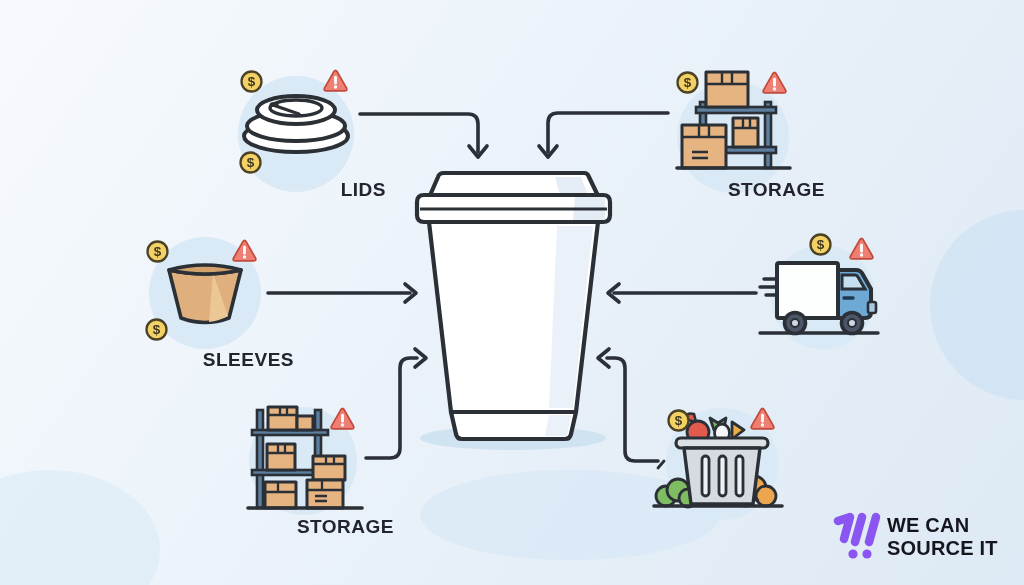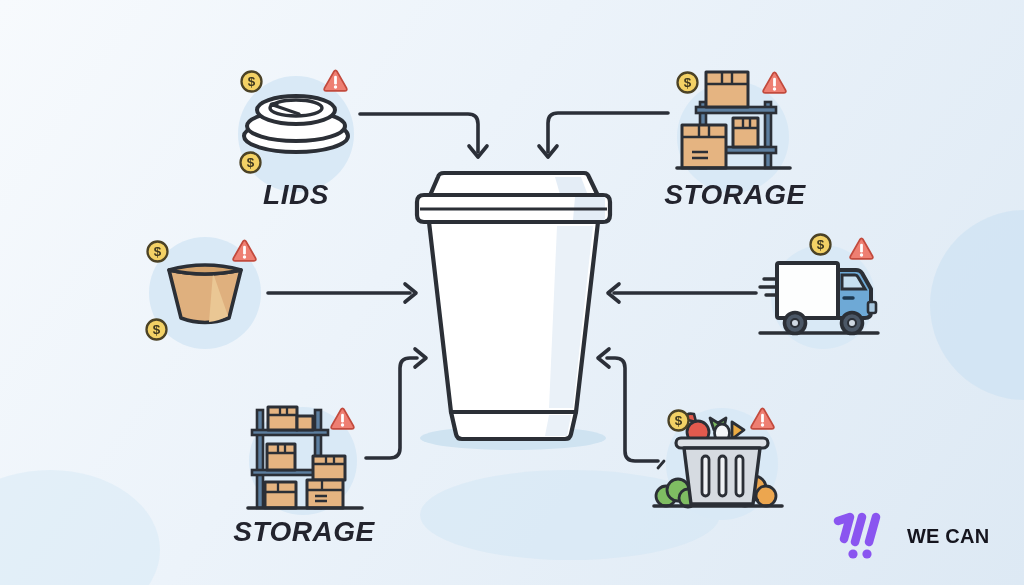--- a/index.html
+++ b/index.html
@@ -16,23 +16,23 @@
   .cline{fill:none;stroke:#2b2f38;stroke-width:3.6;stroke-linecap:round;stroke-linejoin:round;}
   .halo{position:absolute;border-radius:50%;background:#d9e9f6;}
   .icon{position:absolute;}
   .coin{position:absolute;}
   .coin-c{fill:#f3d165;stroke:#4b4226;stroke-width:2.4;}
   .coin-t{font:700 14px "Liberation Sans",sans-serif;fill:#3f381f;text-anchor:middle;}
   .warn{position:absolute;}
   .warn-t{fill:#ee7f72;stroke:#c24a3d;stroke-width:2;stroke-linejoin:round;}
   .warn-l{stroke:#fff;stroke-width:3.1;stroke-linecap:round;fill:none;}
   .warn-d{fill:#fff;}
-  .label{position:absolute;width:180px;margin-left:-90px;text-align:center;
-    font-weight:700;font-size:28px;color:#23242e;letter-spacing:.5px;font-style:italic;}
-  .logo{position:absolute;left:831px;top:512px;display:flex;align-items:center;gap:20px;}
+  .label{position:absolute;width:180px;margin-left:-90px;text-align:right;
+    font-weight:700;font-size:19px;color:#23242e;letter-spacing:.5px;}
+  .logo{position:absolute;left:831px;top:512px;display:flex;align-items:center;gap:0;}
   .logo-text{font-weight:700;font-size:20px;line-height:1.16;color:#15151e;letter-spacing:.2px;}
 </style>
 </head>
 <body>
 
 <div class="stage">
 
   <div class="blob b1"></div>
   <div class="blob b2"></div>
   <div class="blob b3"></div>
@@ -99,20 +99,21 @@
     </g>
     <path d="M5,104 L118,104" stroke="#2b2f36" stroke-width="3.6" stroke-linecap="round"></path>
   </svg>
   <div class="label" style="left:735px;top:179px">STORAGE</div>
 
   <svg class="icon" style="left:163px;top:256px" width="84" height="74" viewBox="0 0 84 74">
     <path d="M6,14 Q42,22 78,14 L66,62 Q42,71 18,62 Z" fill="#dfb07e" stroke="#2b2f36" stroke-width="3.6" stroke-linejoin="round"></path>
     <path d="M50,17 L65,60 Q56,65 46,66 Z" fill="#eac794"></path>
     <path d="M6,14 Q42,4 78,14 Q42,22 6,14 Z" fill="#d3a26c" stroke="#2b2f36" stroke-width="3.6" stroke-linejoin="round"></path>
   </svg>
+  <div class="label" style="left:204px;top:349px">SLEEVES</div>
 
   <svg class="icon" style="left:756px;top:256px" width="126" height="88" viewBox="0 0 126 88">
     <g stroke="#2b2f36" stroke-width="3.4" stroke-linecap="round">
       <path d="M8,23 L30,23"></path>
         <path d="M4,31 L26,31"></path>
         <path d="M10,39 L24,39"></path>
       <path d="M4,77 L122,77"></path>
     </g>
     <rect x="21" y="7" width="61" height="55" rx="2" fill="#fdfefe" stroke="#2b2f36" stroke-width="4" stroke-linejoin="round"></rect>
     <path d="M82,14 L100,14 Q104,14 106,17 L115,33 L115,56 Q115,62 109,62 L82,62 Z" fill="#6ea9d6" stroke="#2b2f36" stroke-width="4" stroke-linejoin="round"></path>
@@ -245,16 +246,17 @@
       <g stroke="#8a55f0" stroke-width="8.5" stroke-linecap="round" stroke-linejoin="round" fill="none">
         <path d="M7,9 L19,5 L13,27"></path>
         <path d="M31,5 L24,30"></path>
         <path d="M45,5 L38,30"></path>
       </g>
       <circle cx="22" cy="42" r="4.6" fill="#8a55f0"></circle>
       <circle cx="36" cy="42" r="4.6" fill="#8a55f0"></circle>
     </svg>
     <div class="logo-text">
       <div>WE CAN</div>
+      <div>SOURCE IT</div>
     </div>
   </div>
 
 </div>
 
 </body></html>

